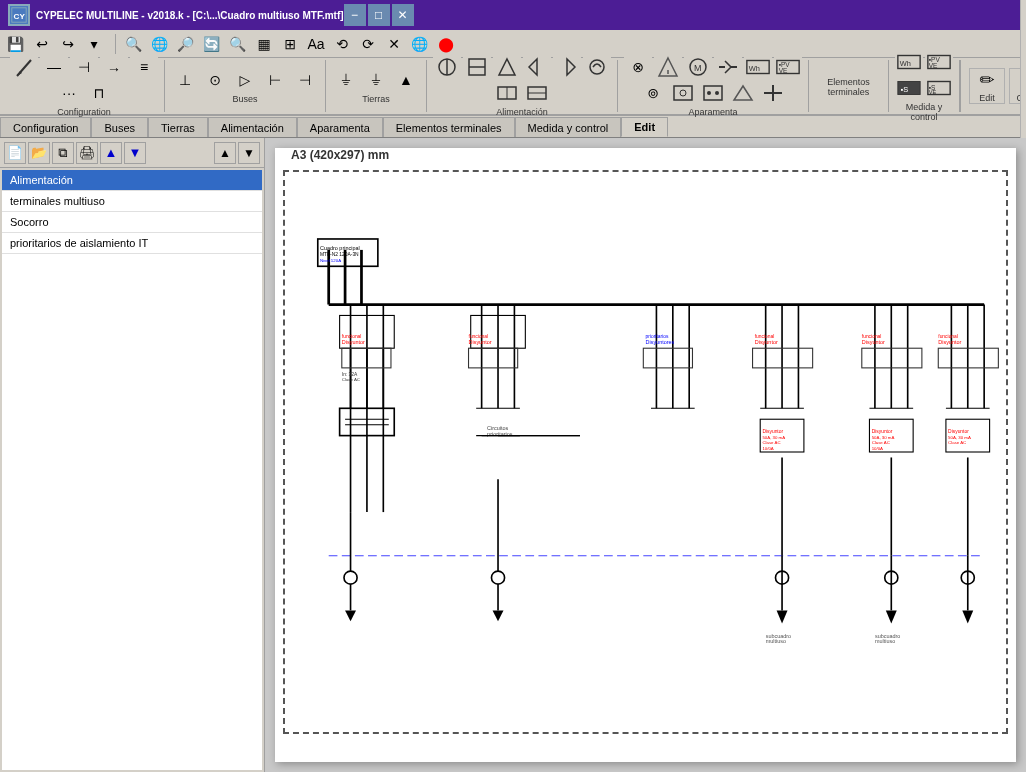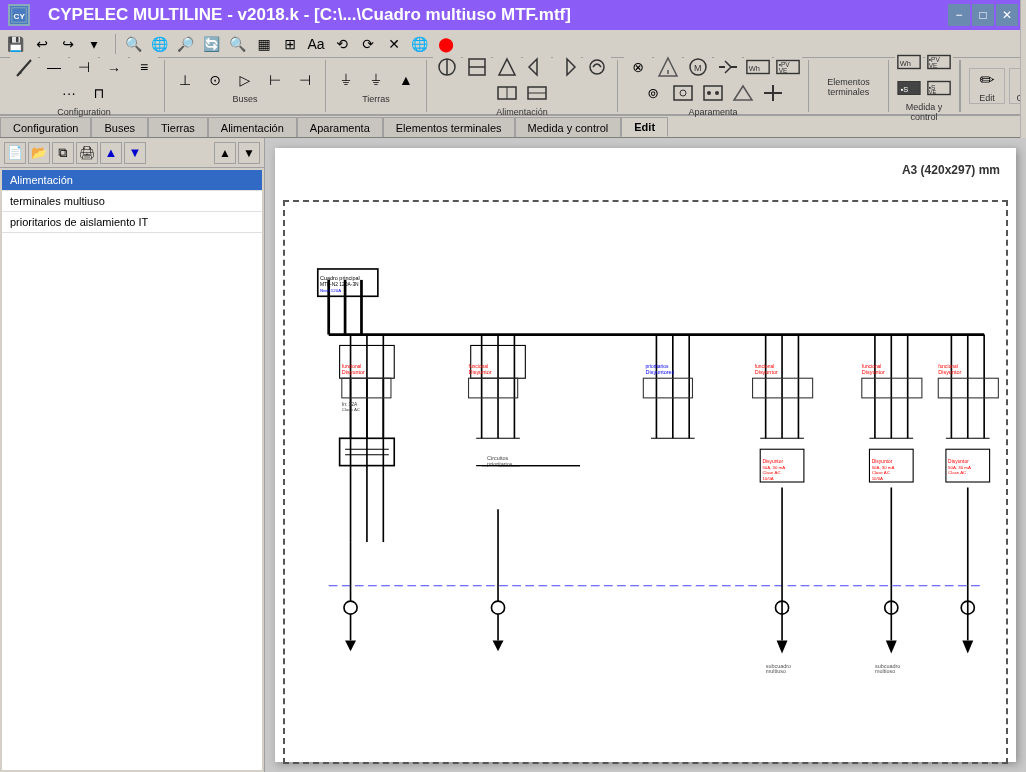--- a/index.html
+++ b/index.html
@@ -1,31 +1,30 @@
 <!DOCTYPE html>
 <html><head>
   <meta charset="utf-8">
   <style>
     * { box-sizing: border-box; margin: 0; padding: 0; }
     body { font-family: Arial, sans-serif; font-size: 11px; background: #d4d0c8; overflow: hidden; width: 1026px; height: 772px; }
 
     
     #titlebar {
-      background: #8b5cf6;
+      background: #4c1d95;
       color: white;
       height: 30px;
       display: flex;
       align-items: center;
-      justify-content: space-between;
       padding: 0 8px;
       user-select: none;
     }
     #titlebar .title-left { display: flex; align-items: center; gap: 6px; }
     #titlebar .app-icon { width: 22px; height: 22px; background: #4a7abf; border: 2px solid #8ab; display: flex; align-items: center; justify-content: center; font-size: 10px; color: white; font-weight: bold; }
-    #titlebar .title-text { font-size: 17px; font-weight: bold; margin-left: 12px; }
+    #titlebar .title-text { font-size: 10px; font-weight: bold; }
     #titlebar .win-controls { display: flex; gap: 2px; }
     #titlebar .win-btn { width: 22px; height: 22px; background: #6a8ab0; border: none; color: white; cursor: pointer; display: flex; align-items: center; justify-content: center; font-size: 12px; }
 
     
     #toolbar1 {
       background: #d4d0c8;
       height: 28px;
       display: flex;
       align-items: center;
       padding: 0 4px;
@@ -169,25 +168,24 @@
       position: relative;
     }
     #canvas-container {
       position: absolute;
       top: 10px; left: 10px;
       right: 10px; bottom: 10px;
       background: white;
       box-shadow: 2px 2px 8px rgba(0,0,0,0.3);
     }
     #canvas-header {
-      padding: 15px 16px;
+      padding: 0 16px;
       font-size: 12px;
       font-weight: bold;
       color: #333;
-      text-align: right;
     }
     #drawing-area {
       border: 2px dashed #555;
       margin: 8px;
       position: relative;
       height: calc(100% - 50px);
       overflow: hidden;
     }
     #drawing-svg {
       width: 100%;
@@ -477,20 +475,21 @@
       <button class="lt-btn up-btn" title="Move Up" style="color:#0000cc;font-weight:bold;">▲</button>
       <button class="lt-btn down-btn" title="Move Down" style="color:#0000cc;font-weight:bold;">▼</button>
       <div style="flex:1;"></div>
       <button class="lt-btn-arrow">▲</button>
       <button class="lt-btn-arrow">▼</button>
     </div>
 
     <div id="tree-list">
       <div class="tree-item selected">Alimentación</div>
       <div class="tree-item">terminales multiuso</div>
+      <div class="tree-item">Socorro</div>
       <div class="tree-item">
         <span>prioritarios de aislamiento </span><span class="it-text">IT</span>
       </div>
     </div>
 
     <div style="width:6px;background:#d4d0c8;border-left:1px solid #b0b0b0;position:absolute;right:0;top:0;bottom:0;"></div>
   </div>
 
   <div id="canvas-area">
     <div id="canvas-container">

